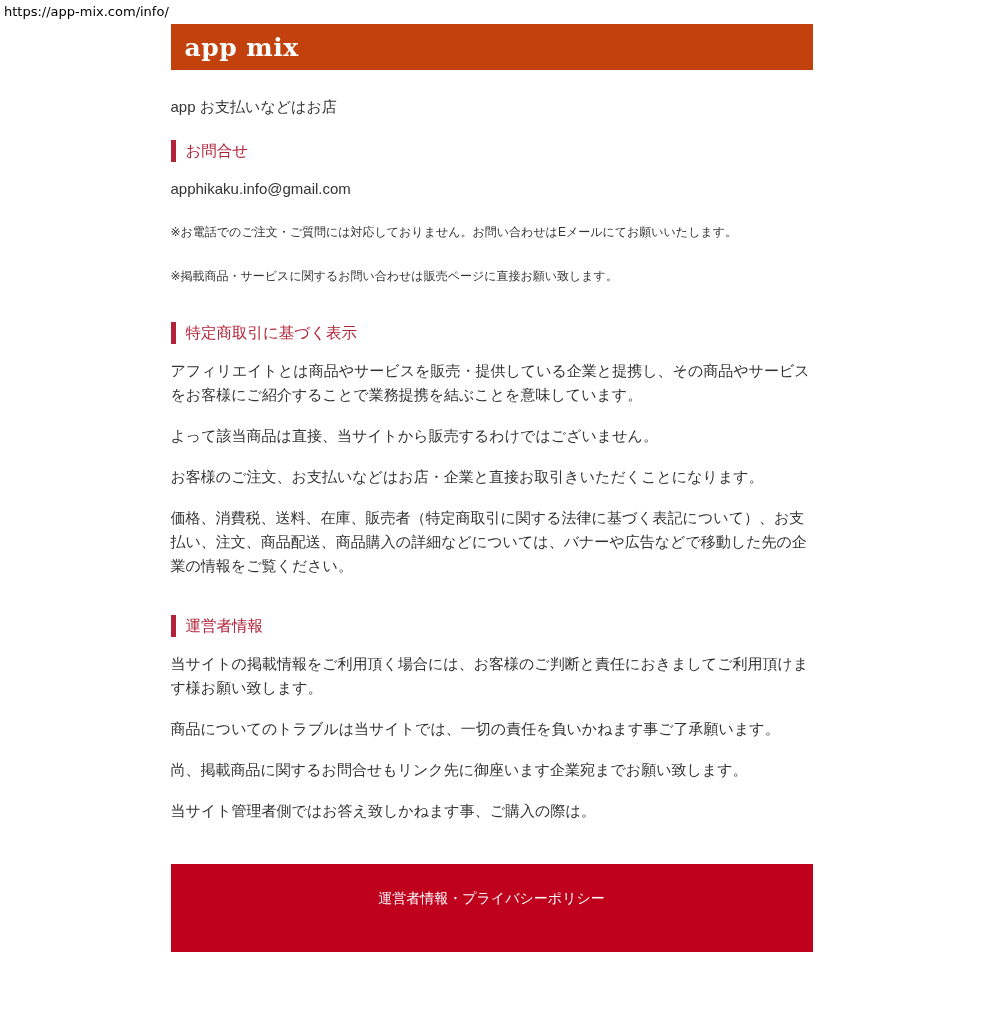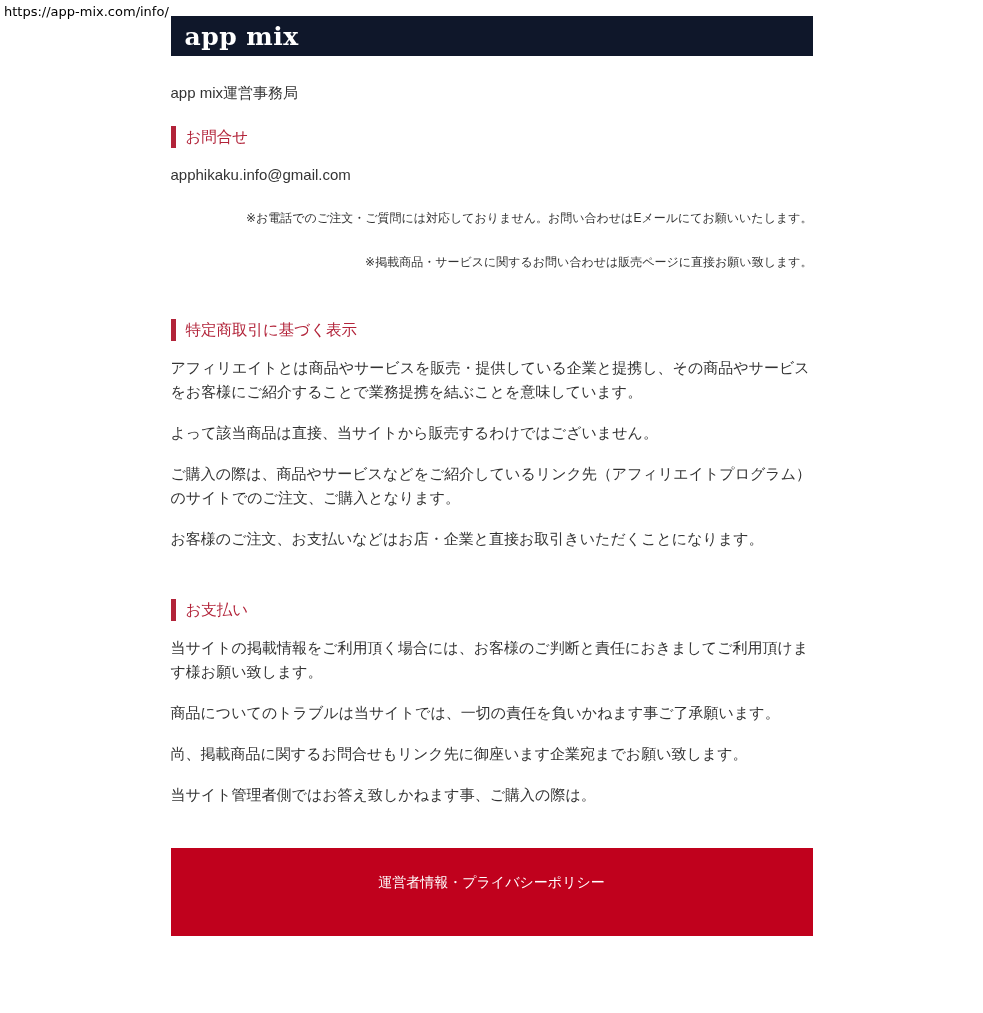--- a/index.html
+++ b/index.html
@@ -13,30 +13,30 @@
   .page {
     width: 983px;
     min-height: 1013px;
     background: #ffffff;
     overflow: hidden;
   }
   .url-label {
     font-size: 13px;
     color: #000000;
     padding: 4px 0 0 4px;
-    height: 16px;
+    height: 24px;
     font-family: "DejaVu Sans", sans-serif;
   }
   .container {
     width: 642px;
     margin: 0 auto;
   }
   .site-header {
-    background: #0f172a;
-    height: 40px;
+    background: #c2410c;
+    height: 46px;
     display: flex;
     align-items: center;
     padding: 0 14px;
   }
   .site-title {
     color: #ffffff;
     font-family: "DejaVu Serif", "Liberation Serif", serif;
     font-weight: bold;
     font-size: 25px;
     margin: 0;
@@ -51,27 +51,26 @@
   .operator { margin: 0 0 21px 0; }
   .section-heading {
     color: #b22339;
     border-left: 5px solid #b22339;
     padding-left: 10px;
     font-size: 15.5px;
     font-weight: normal;
     margin: 0 0 15px 0;
     line-height: 22px;
   }
-  .section-heading.gap-top { margin-top: 48px; }
+  .section-heading.gap-top { margin-top: 37px; }
   .email { margin: 9px 0 23px 0; }
   .note {
     font-size: 12px;
     line-height: 17px;
     margin: 0 0 27px 0;
-    text-align: right;
   }
   .body-p { margin: 0 0 17px 0; }
   .site-footer {
     background: #c0011d;
     margin-top: 41px;
     padding: 25px 0 29px 0;
     text-align: center;
     color: #ffffff;
     margin-bottom: 5px;
   }
@@ -92,38 +91,38 @@
   <div class="url-label">https://app-mix.com/info/</div>
 
   <div class="container">
 
     <header class="site-header">
       <h1 class="site-title">app mix</h1>
     </header>
 
     <main>
 
-      <p class="operator">app mix運営事務局</p>
+      <p class="operator">app お支払いなどはお店</p>
 
       <h2 class="section-heading">お問合せ</h2>
 
       <p class="email">apphikaku.info@gmail.com</p>
 
       <p class="note">※お電話でのご注文・ご質問には対応しておりません。お問い合わせはEメールにてお願いいたします。</p>
 
       <p class="note">※掲載商品・サービスに関するお問い合わせは販売ページに直接お願い致します。</p>
 
       <h2 class="section-heading gap-top">特定商取引に基づく表示</h2>
 
       <p class="body-p">アフィリエイトとは商品やサービスを販売・提供している企業と提携し、その商品やサービスをお客様にご紹介することで業務提携を結ぶことを意味しています。</p>
       <p class="body-p">よって該当商品は直接、当サイトから販売するわけではございません。</p>
-      <p class="body-p">ご購入の際は、商品やサービスなどをご紹介しているリンク先（アフィリエイトプログラム）のサイトでのご注文、ご購入となります。</p>
       <p class="body-p">お客様のご注文、お支払いなどはお店・企業と直接お取引きいただくことになります。</p>
+      <p class="body-p">価格、消費税、送料、在庫、販売者（特定商取引に関する法律に基づく表記について）、お支払い、注文、商品配送、商品購入の詳細などについては、バナーや広告などで移動した先の企業の情報をご覧ください。</p>
 
-      <h2 class="section-heading gap-top">お支払い</h2>
+      <h2 class="section-heading gap-top">運営者情報</h2>
 
       <p class="body-p">当サイトの掲載情報をご利用頂く場合には、お客様のご判断と責任におきましてご利用頂けます様お願い致します。</p>
       <p class="body-p">商品についてのトラブルは当サイトでは、一切の責任を負いかねます事ご了承願います。</p>
       <p class="body-p">尚、掲載商品に関するお問合せもリンク先に御座います企業宛までお願い致します。</p>
       <p class="body-p">当サイト管理者側ではお答え致しかねます事、ご購入の際は。</p>
 
     </main>
 
     <footer class="site-footer">
       <a class="footer-link">運営者情報・プライバシーポリシー</a>

